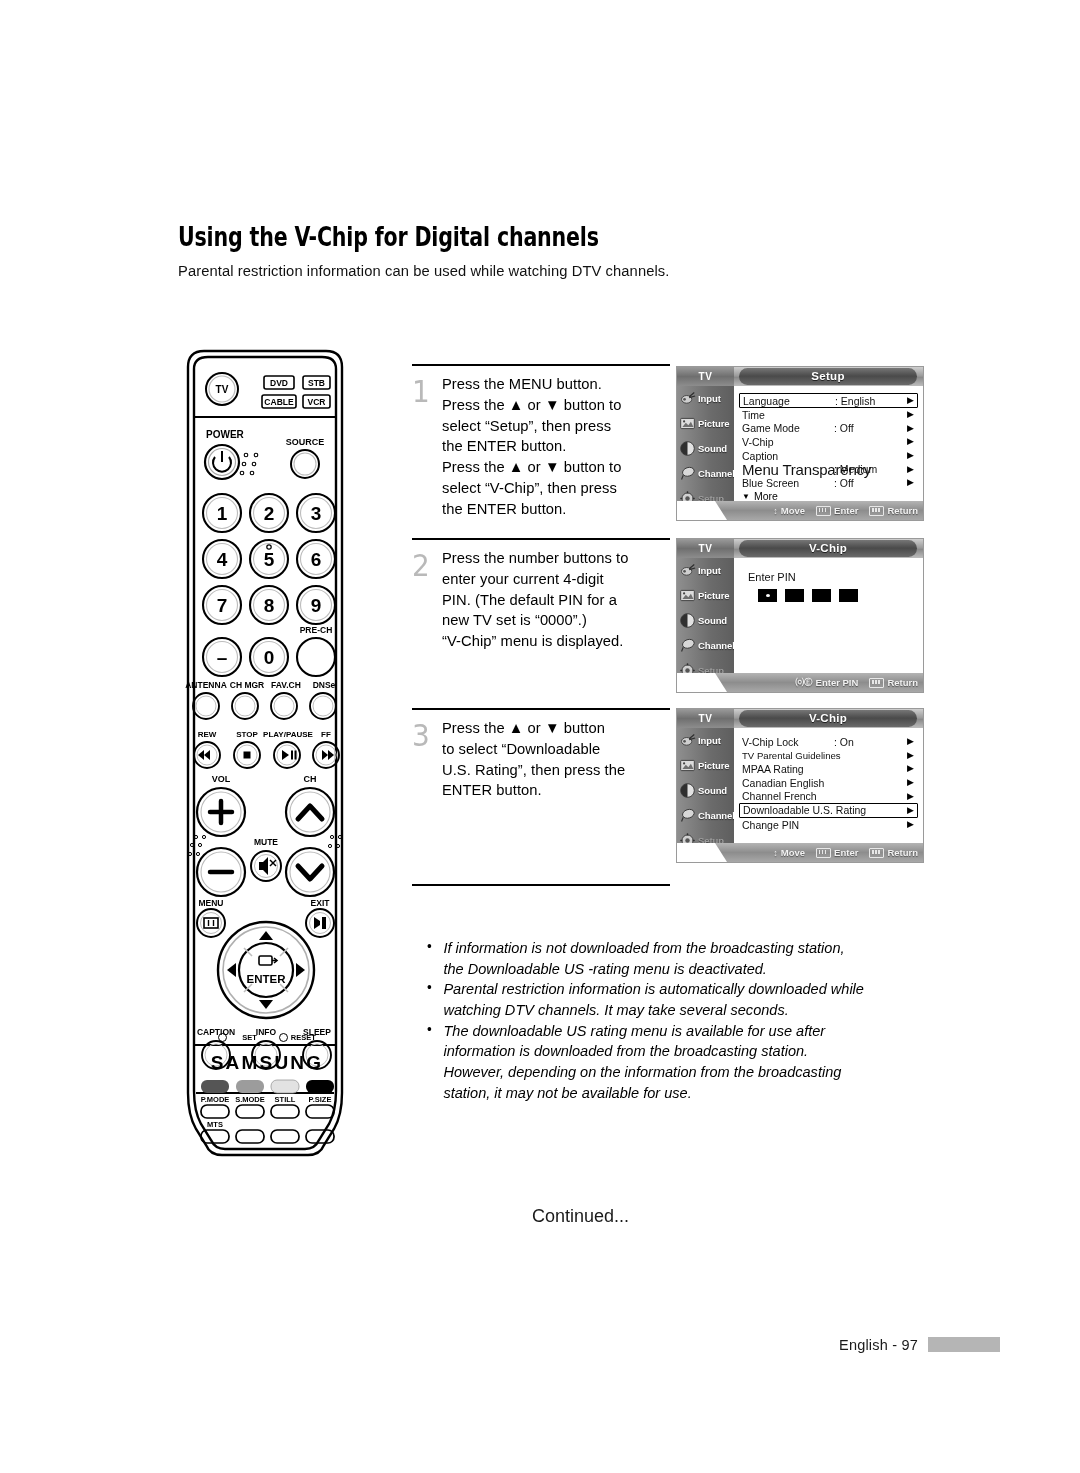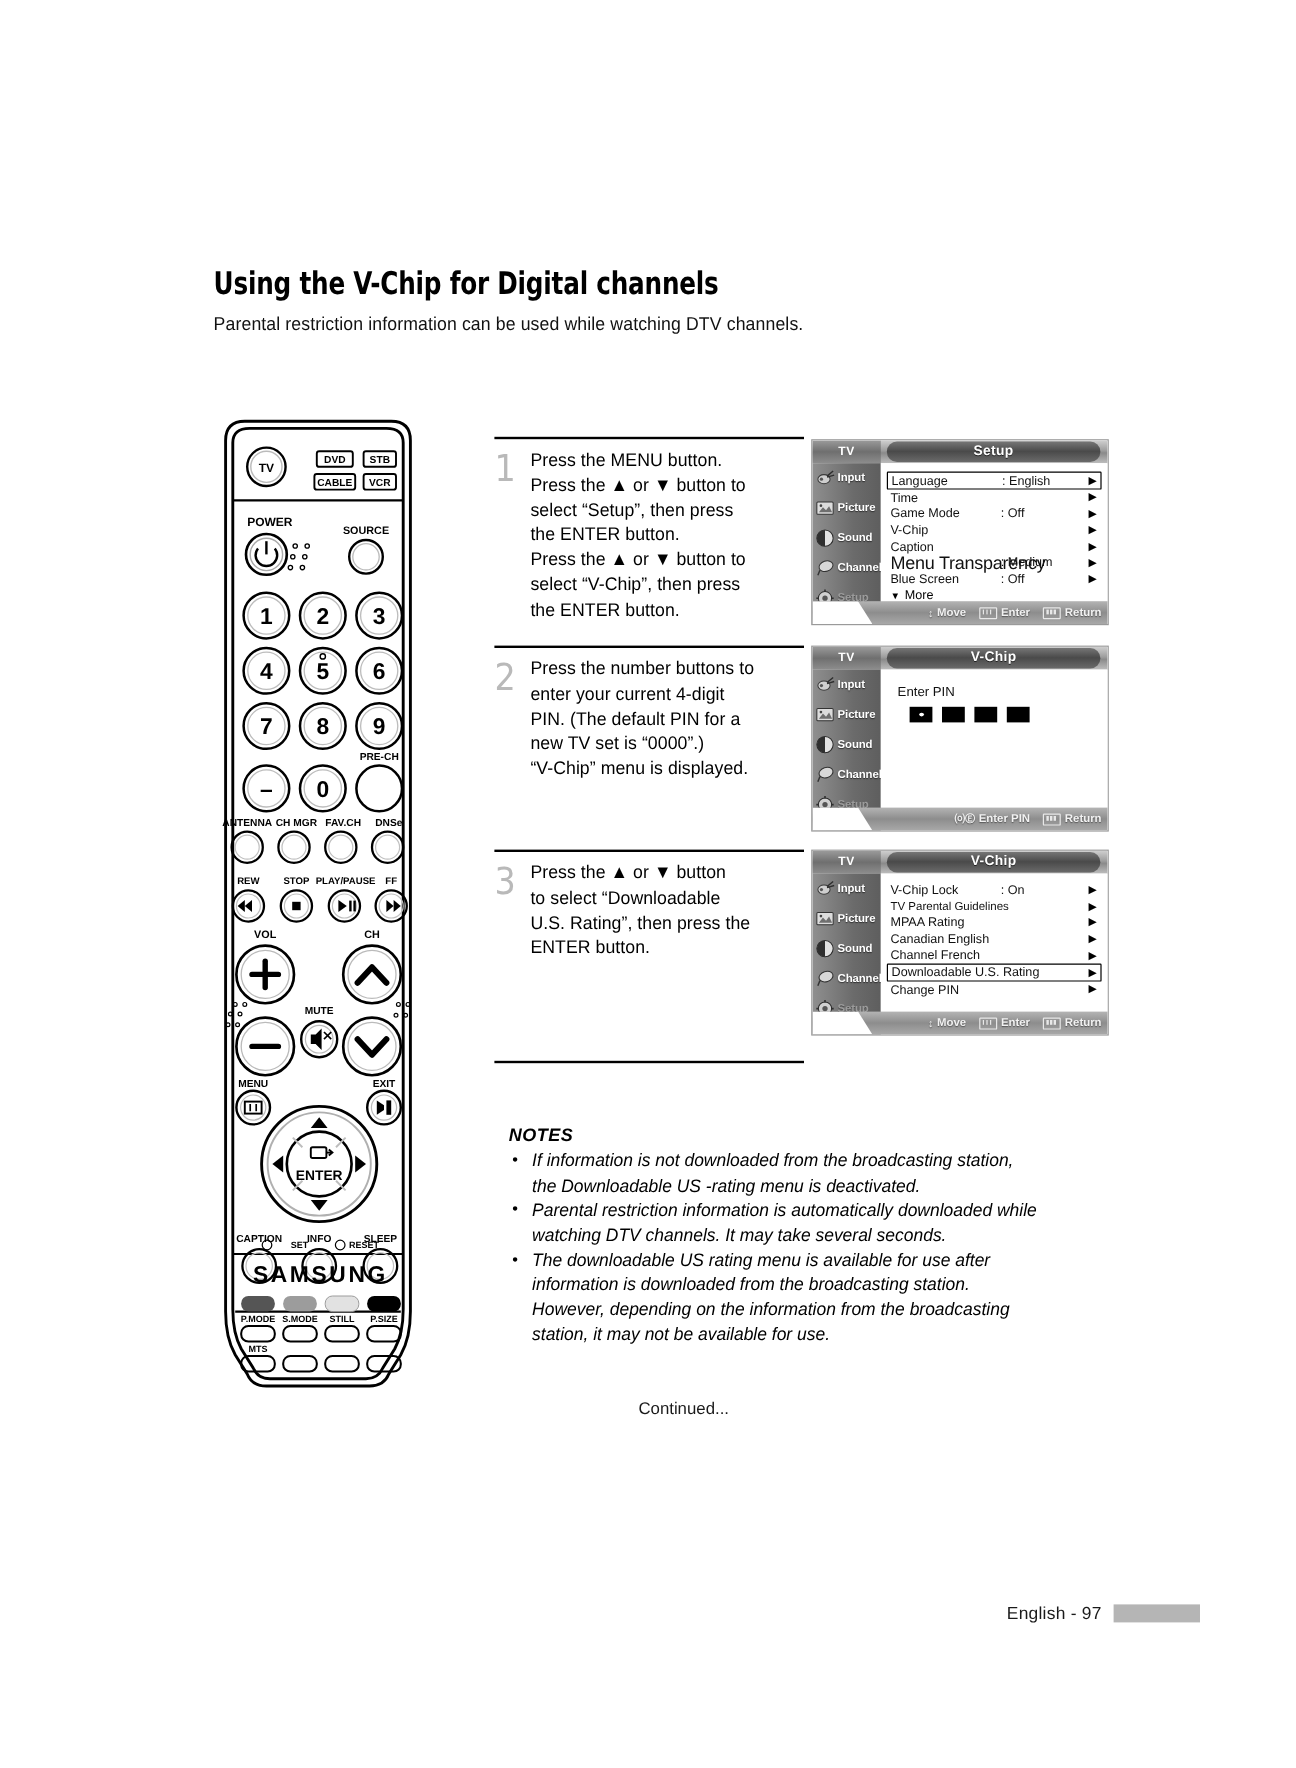--- a/index.html
+++ b/index.html
@@ -302,22 +302,22 @@
     position: absolute;
     left: 3px; top: -1px;
     font-size: 14px;
     font-style: normal;
   }
   #notes li .ln { display: block; white-space: nowrap; }
 
   #continued {
     position: absolute;
     left: 532px;
-    top: 1165px;
-    font-size: 14px;
+    top: 1206px;
+    font-size: 18px;
     color: #1a1a1a;
   }
 
   
   #footer {
     position: absolute;
     right: 80px;
     top: 1337px;
     display: flex;
     gap: 0px;
@@ -953,21 +953,20 @@
       </span>
       <span class="hint">
         <span class="hint-box"></span>
         <span>Return</span>
       </span>
     </div>
   </div>
 </div>
 
 <div id="notes">
-  <h3>NOTES</h3>
   <ul>
     <li>
       <span class="ln">If information is not downloaded from the broadcasting station,</span>
       <span class="ln">the Downloadable US -rating menu is deactivated.</span>
     </li>
     <li>
       <span class="ln">Parental restriction information is automatically downloaded while</span>
       <span class="ln">watching DTV channels. It may take several seconds.</span>
     </li>
     <li>

